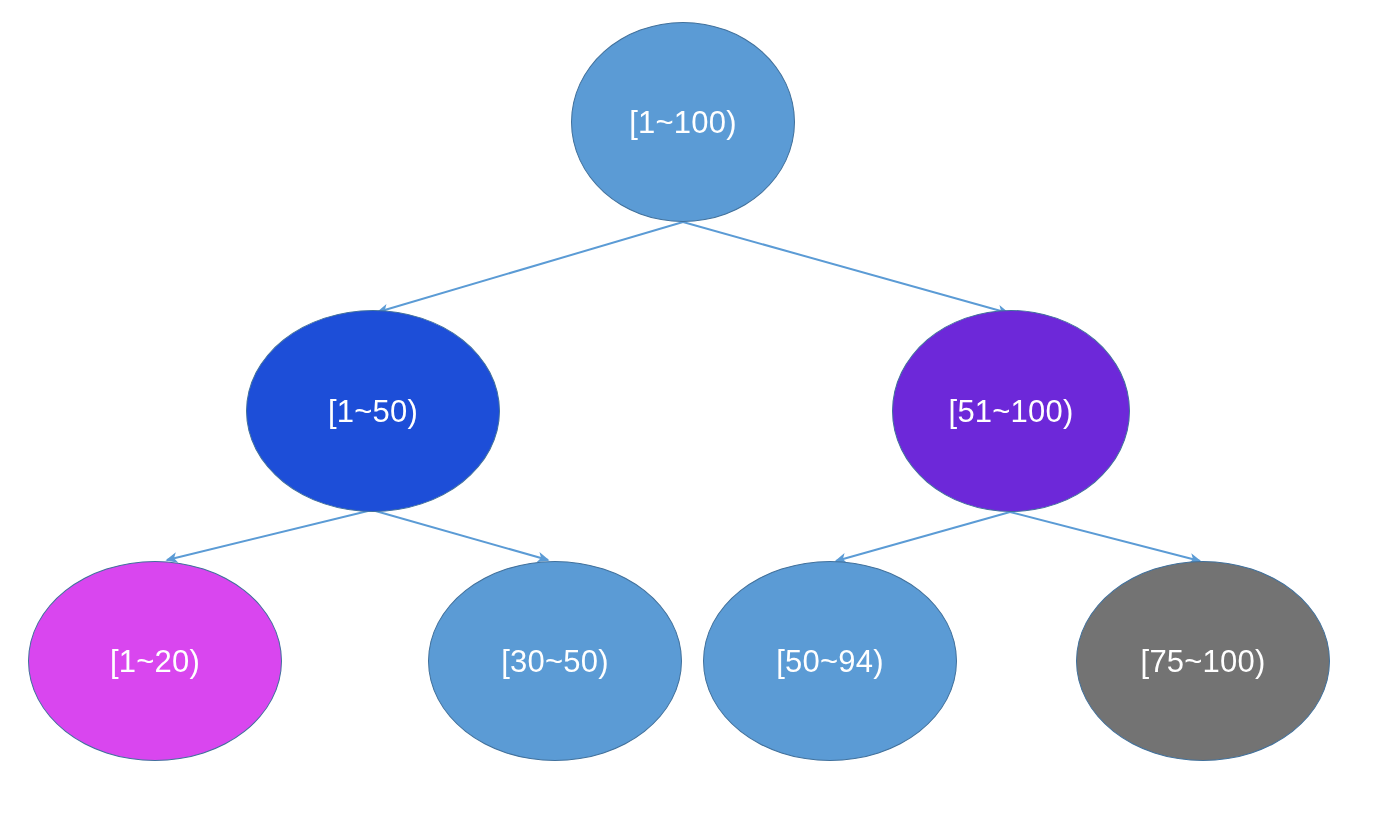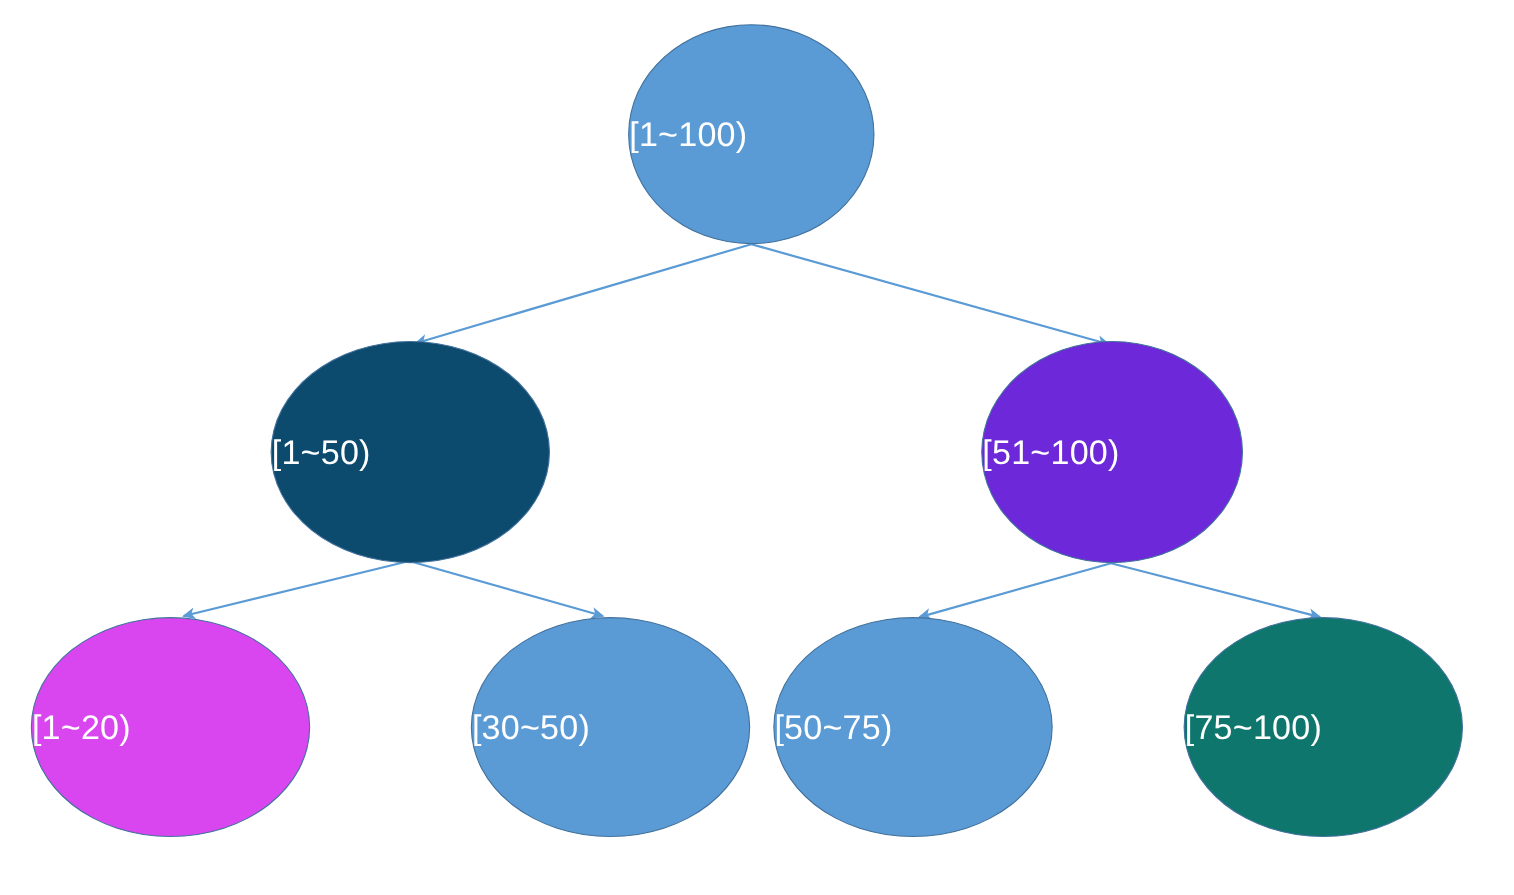--- a/index.html
+++ b/index.html
@@ -21,20 +21,21 @@
     position: absolute;
     left: 0;
     top: 0;
     width: 1376px;
     height: 814px;
   }
   .node {
     position: absolute;
     display: flex;
     align-items: center;
+    justify-content: center;
     box-sizing: border-box;
     border-radius: 50%;
     background: #5B9BD5;
     border: 1.3px solid #41719C;
   }
   .node-label {
     color: #ffffff;
     font-family: "Liberation Sans", sans-serif;
     font-size: 31px;
     font-weight: 400;
@@ -63,37 +64,37 @@
         <line x1="372" y1="510" x2="548" y2="560" stroke="#5B9BD5" stroke-width="2" marker-end="url(#arrowhead)"></line>
         <line x1="1010" y1="512" x2="836" y2="561" stroke="#5B9BD5" stroke-width="2" marker-end="url(#arrowhead)"></line>
         <line x1="1010" y1="512" x2="1200" y2="561" stroke="#5B9BD5" stroke-width="2" marker-end="url(#arrowhead)"></line>
       </g>
   </svg>
 
   <div class="node" style="left: 571px; top: 22px; width: 224px; height: 200px; background: rgb(91, 155, 213); border-color: rgb(65, 113, 156);">
     <span class="node-label">[1~100)</span>
   </div>
 
-  <div class="node" style="left: 246px; top: 310px; width: 254px; height: 202px; background: #0c4a6e; border-color: rgb(65, 113, 156);">
+  <div class="node" style="left: 246px; top: 310px; width: 254px; height: 202px; background: #1d4ed8; border-color: rgb(65, 113, 156);">
     <span class="node-label">[1~50)</span>
   </div>
 
   <div class="node" style="left: 892px; top: 310px; width: 238px; height: 202px; background: #6d28d9; border-color: rgb(65, 113, 156);">
     <span class="node-label">[51~100)</span>
   </div>
 
   <div class="node" style="left: 28px; top: 561px; width: 254px; height: 200px; background: #d946ef; border-color: rgb(65, 113, 156);">
     <span class="node-label">[1~20)</span>
   </div>
 
   <div class="node" style="left: 428px; top: 561px; width: 254px; height: 200px; background: rgb(91, 155, 213); border-color: rgb(65, 113, 156);">
     <span class="node-label">[30~50)</span>
   </div>
 
   <div class="node" style="left: 703px; top: 561px; width: 254px; height: 200px; background: rgb(91, 155, 213); border-color: rgb(65, 113, 156);">
-    <span class="node-label">[50~75)</span>
+    <span class="node-label">[50~94)</span>
   </div>
 
-  <div class="node" style="left: 1076px; top: 561px; width: 254px; height: 200px; background: #0f766e; border-color: rgb(65, 113, 156);">
+  <div class="node" style="left: 1076px; top: 561px; width: 254px; height: 200px; background: #737373; border-color: rgb(65, 113, 156);">
     <span class="node-label">[75~100)</span>
   </div>
 
 </div>
 
 </body></html>

